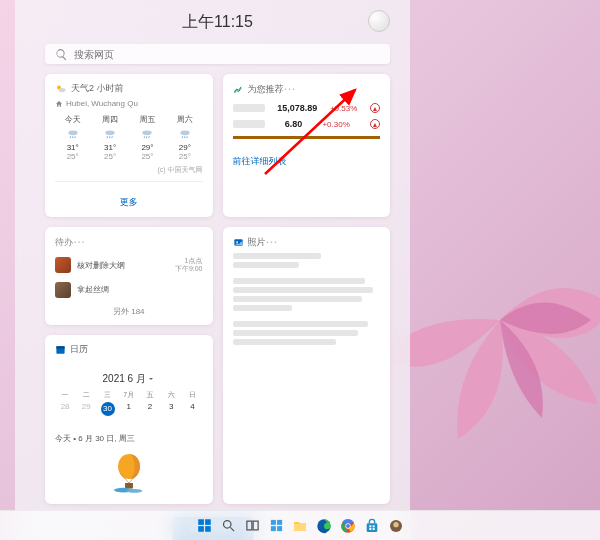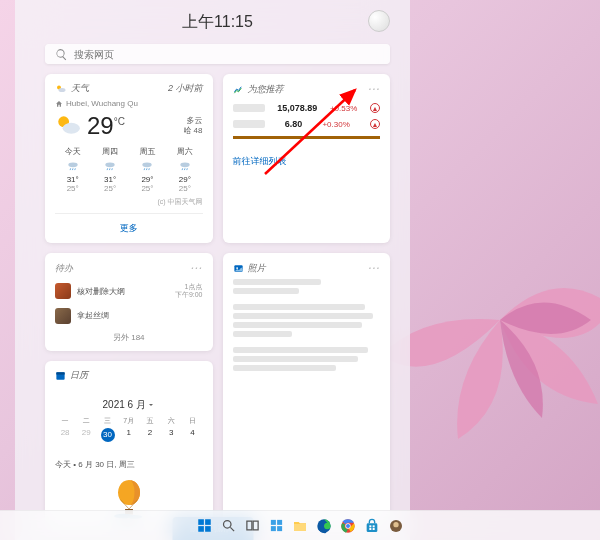--- a/index.html
+++ b/index.html
@@ -8,37 +8,37 @@
 .wallpaper-flower svg { width: 100%; height: 100%; }
 .widgets-panel { position: absolute; left: 15px; top: 0; width: 395px; height: 100%; background: rgba(245,245,250,0.72); backdrop-filter: blur(20px); padding: 8px 20px 0 30px; }
 .panel-header { display: flex; align-items: center; justify-content: center; position: relative; height: 28px; }
 .panel-time { font-size: 16px; color: #333; font-weight: 400; }
 .avatar { position: absolute; right: 0; top: 2px; width: 22px; height: 22px; border-radius: 50%; background: radial-gradient(circle at 30% 30%, #fff, #ddd); border: 1px solid #ccc; }
 .search-box { margin: 8px 0 10px 0; background: rgba(255,255,255,0.85); border-radius: 4px; height: 20px; display: flex; align-items: center; padding: 0 10px; box-shadow: 0 1px 3px rgba(0,0,0,0.08); }
 .search-box svg { width: 13px; height: 13px; fill: #888; margin-right: 6px; }
 .search-box input { border: none; background: transparent; font-size: 10px; color: #666; outline: none; flex: 1; }
 .widgets-grid { display: grid; grid-template-columns: 1fr 1fr; gap: 10px; }
 .widget { background: #fff; border-radius: 6px; box-shadow: 0 1px 4px rgba(0,0,0,0.08); padding: 8px 10px; font-size: 10px; color: #333; }
-.widget-head { display: flex; align-items: center; justify-content: space-between; font-size: 9px; color: #666; margin-bottom: 4px; font-style: italic; }
+.widget-head { display: flex; align-items: center; font-size: 9px; color: #666; margin-bottom: 4px; }
 .widget-head-left { display: flex; align-items: center; gap: 4px; }
 .more-dots { color: #bbb; font-size: 12px; letter-spacing: 1px; cursor: pointer; }
 .weather-big { display: flex; align-items: center; gap: 6px; margin: 4px 0; }
 .weather-icon-big svg { width: 26px; height: 26px; }
 .weather-temp { font-size: 24px; font-weight: 300; color: #222; }
 .weather-deg { font-size: 10px; vertical-align: super; color: #555; }
 .weather-cond { font-size: 8px; color: #666; text-align: right; line-height: 1.3; margin-left: auto; }
 .weather-loc { font-size: 8px; color: #888; margin-bottom: 2px; display: flex; align-items: center; gap: 3px; }
 .forecast-row { display: flex; justify-content: space-between; gap: 2px; margin-top: 6px; }
 .forecast-day { text-align: center; font-size: 8px; color: #555; flex: 1; }
 .forecast-day .d { font-weight: 500; }
 .forecast-day svg { width: 14px; height: 14px; margin: 2px auto; display: block; }
 .forecast-day .hi { color: #333; }
 .forecast-day .lo { color: #999; }
 .src { font-size: 7px; color: #aaa; text-align: right; margin-top: 4px; }
-.more-link { text-align: center; font-size: 9px; color: #0067c0; padding-top: 8px; border-top: 1px solid #eee; margin-top: 6px; }
+.more-link { text-align: center; font-size: 9px; color: #0067c0; padding-top: 14px; border-top: 1px solid #eee; margin-top: 6px; }
 .stock-row { display: flex; justify-content: space-between; align-items: center; font-size: 9px; padding: 3px 0; }
 .stock-name { background: #e6e6e6; border-radius: 2px; width: 32px; height: 8px; }
 .stock-price { font-weight: 600; color: #222; }
 .stock-chg { color: #d13438; font-size: 8px; }
 .stock-arrow { width: 10px; height: 10px; border-radius: 50%; border: 1px solid #d13438; display: inline-flex; align-items: center; justify-content: center; color: #d13438; font-size: 7px; }
 .stock-link { text-align: left; color: #0067c0; font-size: 9px; padding-top: 16px; border-top: 3px solid #a16207; margin-top: 4px; }
 .photos-widget .blur-line { background: #e5e5e5; border-radius: 2px; height: 6px; margin: 3px 0; }
 .todo-widget { grid-column: 1; }
 .todo-item { display: flex; align-items: center; gap: 6px; font-size: 8px; color: #555; padding: 4px 0; }
 .todo-color { width: 16px; height: 16px; border-radius: 3px; }
@@ -103,31 +103,20 @@
           <span>天气</span>
         </div>
         <span>2 小时前</span>
       </div>
       <div class="weather-loc">
         <svg width="8" height="8" viewBox="0 0 24 24" fill="#888">
             <path d="M12 3l9 8h-3v9h-4v-6h-4v6H6v-9H3z"></path>
           </svg>
         <span>Hubei, Wuchang Qu</span>
       </div>
-      <div class="weather-big">
-        <span class="weather-icon-big"><svg viewBox="0 0 24 24">
-              <circle cx="8" cy="9" r="5" fill="#fdb813"></circle>
-              <ellipse cx="15" cy="15" rx="8" ry="5" fill="#dde6f0"></ellipse>
-            </svg></span>
-        <span class="weather-temp"><span>29</span><span class="weather-deg">°C</span></span>
-        <div class="weather-cond">
-          <div>多云</div>
-          <div>哈 48</div>
-        </div>
-      </div>
       <div class="forecast-row">
         <div class="forecast-day">
             <div class="d">今天</div>
             <svg viewBox="0 0 24 24">
               <ellipse cx="12" cy="10" rx="8" ry="4" fill="#b8cde0"></ellipse>
               <path d="M8 16l-1 3M12 16l-1 3M16 16l-1 3" stroke="#5aa0d8" stroke-width="1.5"></path>
             </svg>
             <div class="hi">31°</div>
             <div class="lo">25°</div>
           </div>

